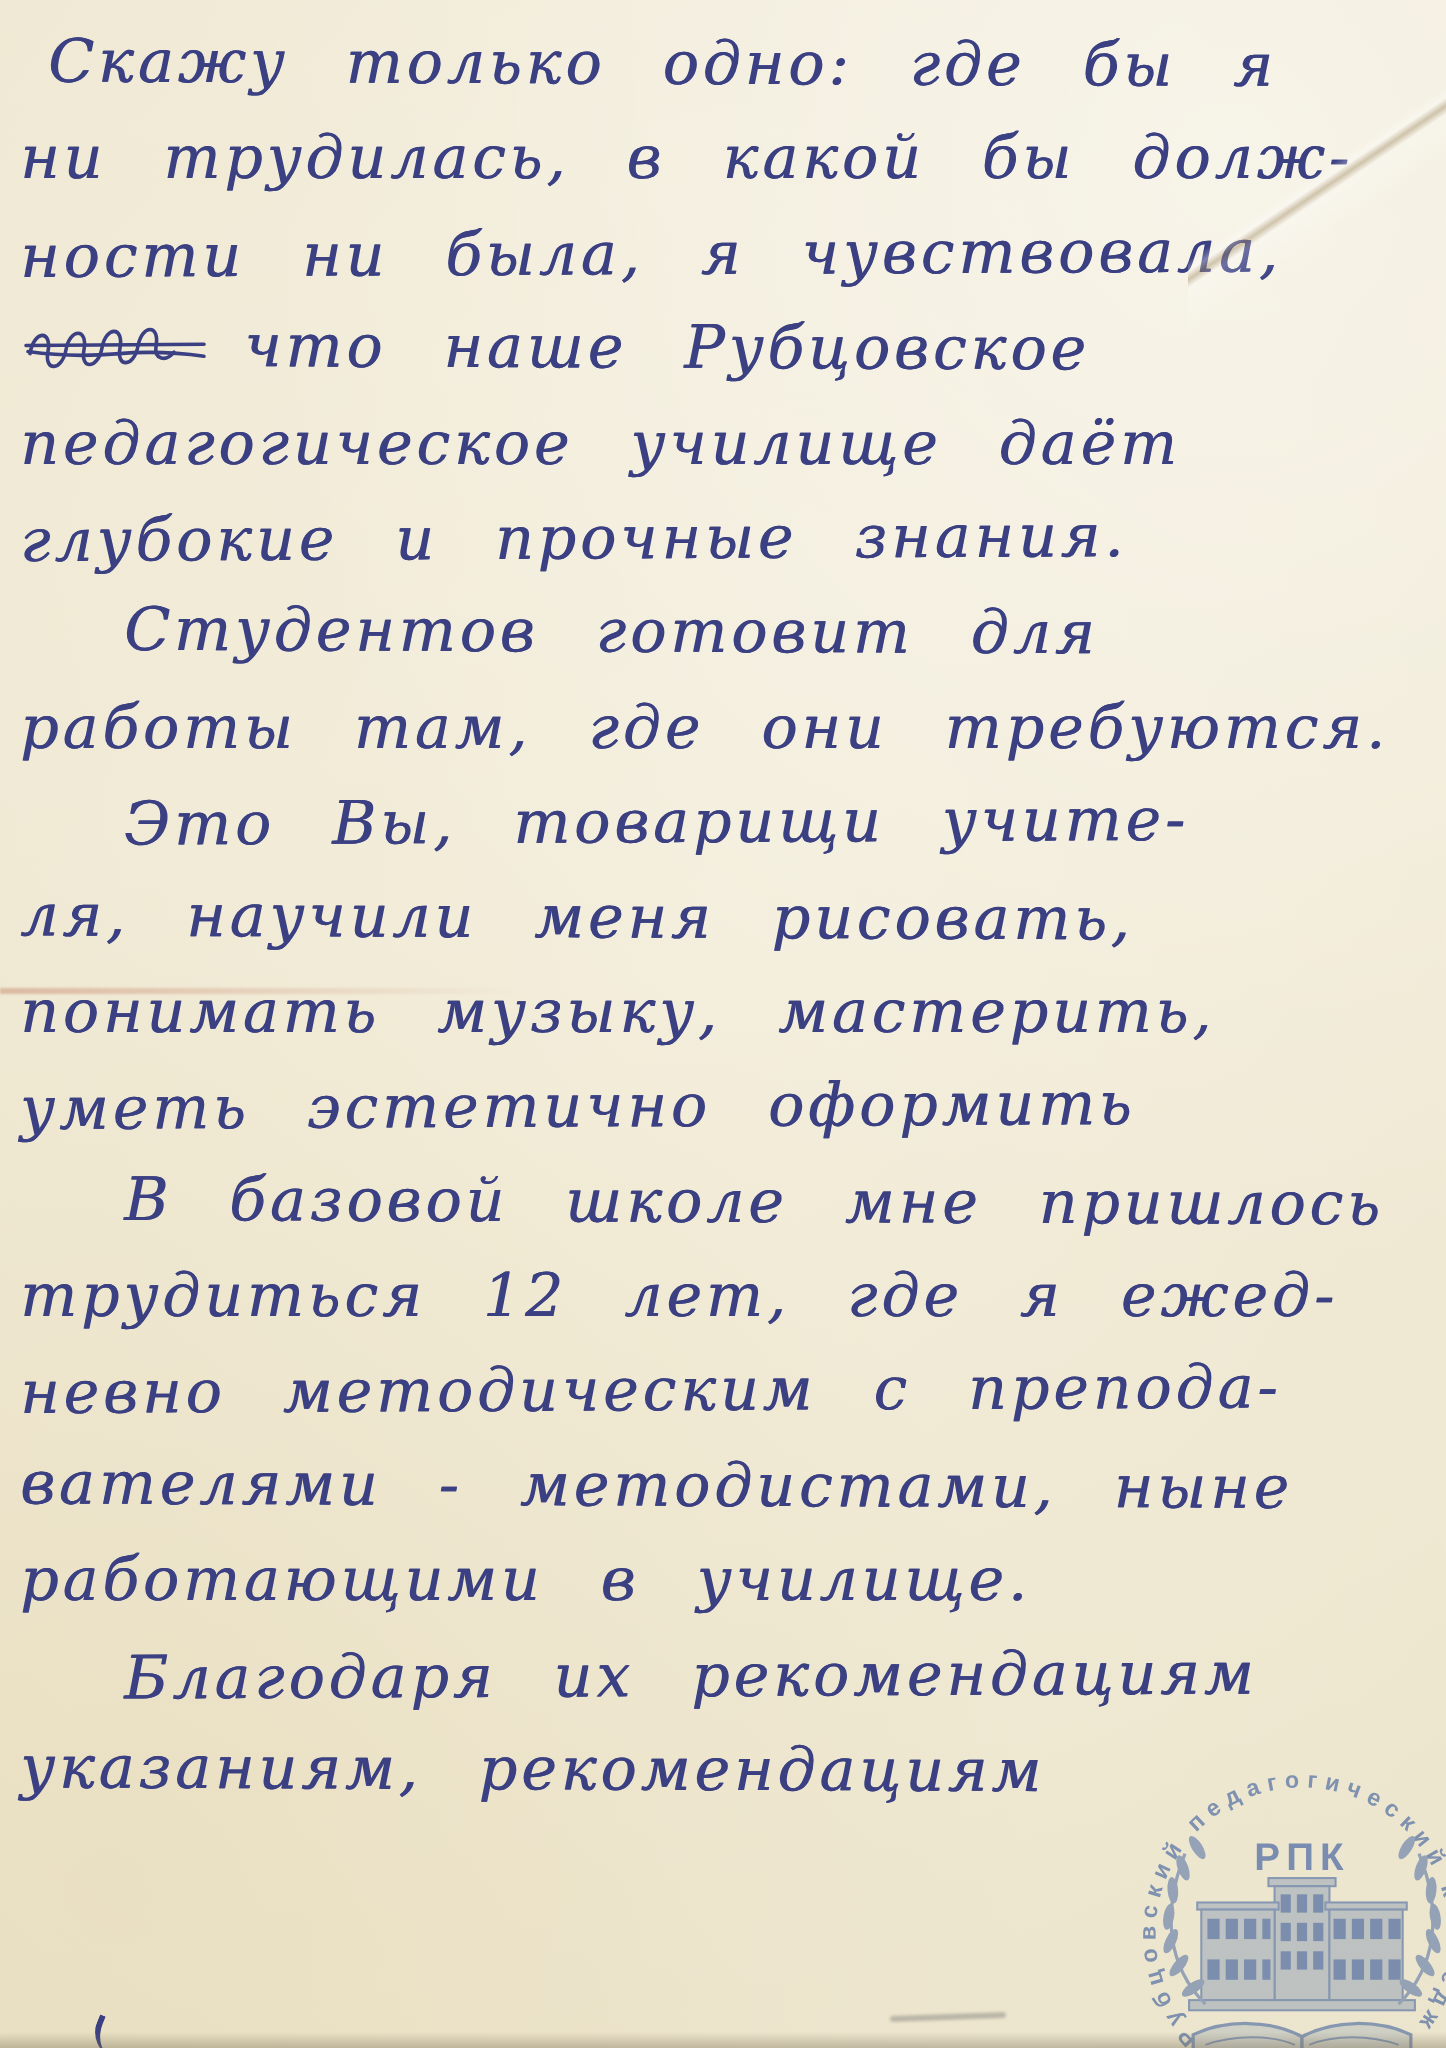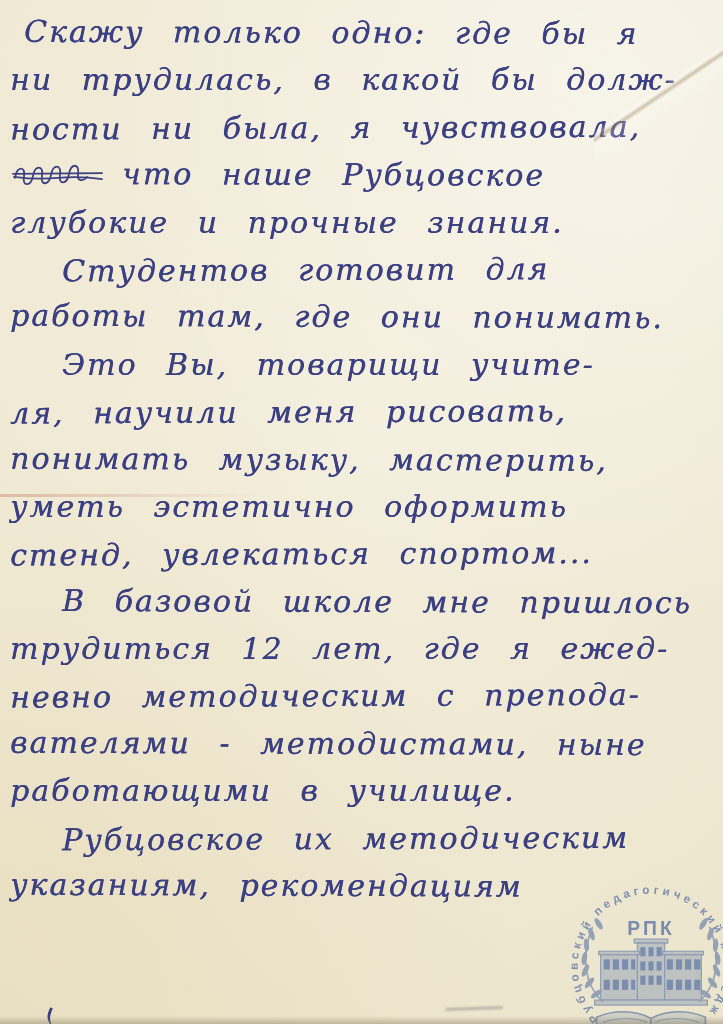--- a/index.html
+++ b/index.html
@@ -80,34 +80,34 @@
       <div class="line"><span>Скажу только одно: где бы я</span></div>
       <div class="line"><span>ни трудилась, в какой бы долж-</span></div>
       <div class="line"><span>ности ни была, я чувствовала,</span></div>
       <div class="line"><svg class="scribble" width="96" height="26" viewBox="0 0 96 26">
       <g fill="none" stroke="#3b4083" stroke-width="1.8" stroke-linecap="round">
         <path d="M5 16 c2 -12 11 -12 9 -1 c-2 10 7 10 9 -1 c2 -11 11 -11 9 0 c-2 10 7 10 9 -1 c2 -11 11 -11 9 0 c-2 10 7 10 9 -1 c2 -11 11 -11 9 0 c-1 7 5 8 9 3"></path>
         <path d="M3 12 L92 11"></path>
         <path d="M4 15 q22 3 44 1 q22 -2 44 1"></path>
       </g>
     </svg><span>что наше Рубцовское</span></div>
+      <div class="line"><span>педагогическое училище даёт</span></div>
       <div class="line"><span>глубокие и прочные знания.</span></div>
       <div class="line indent"><span>Студентов готовит для</span></div>
-      <div class="line"><span>работы там, где они понимать.</span></div>
+      <div class="line"><span>работы там, где они требуются.</span></div>
       <div class="line indent"><span>Это Вы, товарищи учите-</span></div>
       <div class="line"><span>ля, научили меня рисовать,</span></div>
       <div class="line"><span>понимать музыку, мастерить,</span></div>
       <div class="line"><span>уметь эстетично оформить</span></div>
-      <div class="line"><span>стенд, увлекаться спортом...</span></div>
       <div class="line indent"><span>В базовой школе мне пришлось</span></div>
       <div class="line"><span>трудиться 12 лет, где я ежед-</span></div>
       <div class="line"><span>невно методическим с препода-</span></div>
       <div class="line"><span>вателями - методистами, ныне</span></div>
       <div class="line"><span>работающими в училище.</span></div>
-      <div class="line indent"><span>Рубцовское их методическим</span></div>
+      <div class="line indent"><span>Благодаря их рекомендациям</span></div>
       <div class="line"><span>указаниям, рекомендациям</span></div>
     </div>
 
   <svg class="stamp" viewBox="0 0 175 175">
     <g>
       <defs>
         <path id="ringPath" d="M 36.6 138.4 A 72 72 0 1 1 138.4 138.4" fill="none"></path>
       </defs>
       <text font-size="11.5" font-weight="bold" fill="#7390d2" letter-spacing="1">
         <textPath href="#ringPath" startOffset="0" textLength="330">Рубцовский педагогический колледж</textPath>

